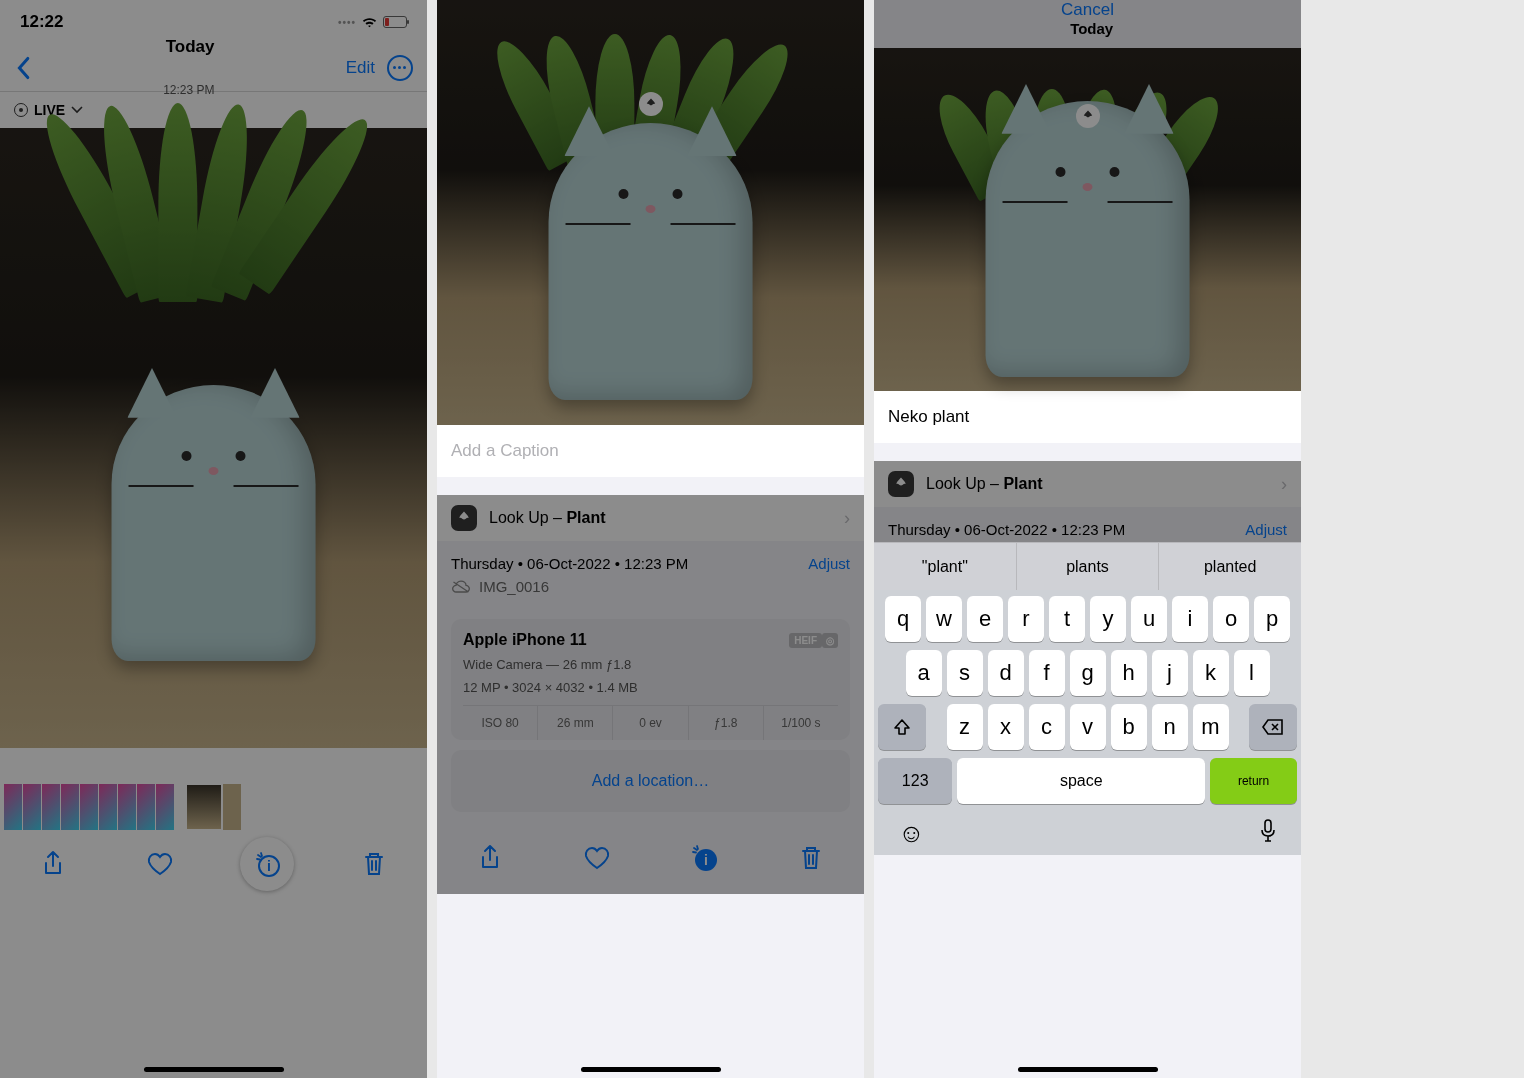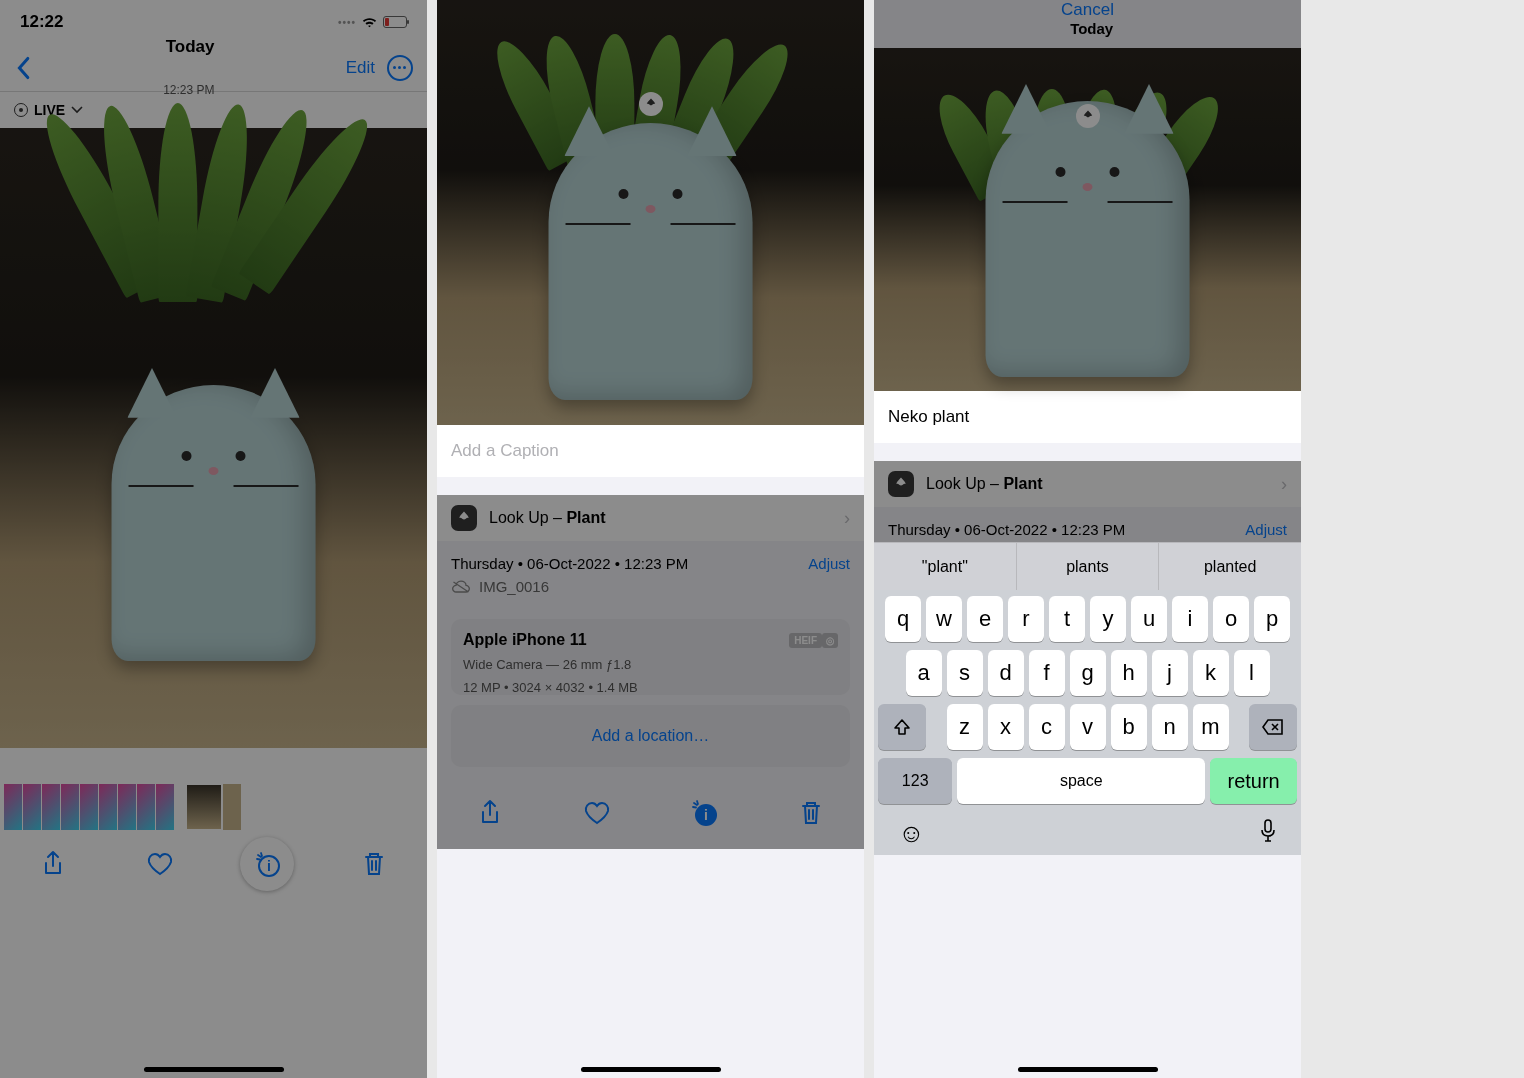--- a/index.html
+++ b/index.html
@@ -67,21 +67,21 @@
   .navbar2{height:48px;display:flex;align-items:center;justify-content:space-between;padding:0 14px;}
   .done-btn{background:#fff;color:#0a7aff;font-weight:600;padding:4px 10px;border-radius:6px;font-size:16px;}
   .sugg-row{display:flex;height:48px;border-top:.5px solid #b8b8bc;background:#d0d1d6;}
   .sugg{flex:1;display:flex;align-items:center;justify-content:center;font-size:16px;border-left:.5px solid #b8b8bc;}
   .sugg:first-child{border-left:none;}
   .kb{background:#ced1d6;padding:6px 4px 4px;}
   .kb-row{display:flex;gap:5px;margin-bottom:8px;justify-content:center;}
   .key{background:#fff;height:46px;border-radius:6px;display:flex;align-items:center;justify-content:center;font-size:22px;box-shadow:0 1px 0 rgba(0,0,0,.3);flex:1;max-width:36px;}
   .key.fn{background:#aeb2bb;max-width:48px;}
   .key.space{max-width:none;flex:4;font-size:16px;}
-  .key.ret{max-width:none;flex:1.4;font-size:20px;background:#86efac;}
+  .key.ret{max-width:none;flex:1.4;font-size:12px;background:#84cc16;}
   .key.num{max-width:none;flex:1.2;font-size:16px;background:#aeb2bb;}
   .kb-bottom{display:flex;justify-content:space-between;padding:6px 20px 2px;}
   .homebar{position:absolute;left:50%;transform:translateX(-50%);bottom:6px;width:140px;height:5px;background:#000;border-radius:3px;}
   .white-bg{background:#fff;}
   svg{display:block;}
   .chev{color:#c0c0c4;font-size:18px;margin-left:auto;}
 </style>
 </head>
 <body>
 
@@ -248,20 +248,27 @@
     <div class="exif-card">
       <div class="exif-top">
         <span>Apple iPhone 11</span>
         <div class="badges">
           <span class="badge">HEIF</span>
           <span class="badge" style="width:16px;display:flex;align-items:center;justify-content:center;">◎</span>
         </div>
       </div>
       <div class="exif-line">Wide Camera — 26 mm ƒ1.8</div>
       <div class="exif-line">12 MP • 3024 × 4032 • 1.4 MB</div>
+      <div class="exif-grid">
+        <div class="exif-cell">ISO 80</div>
+        <div class="exif-cell">26 mm</div>
+        <div class="exif-cell">0 ev</div>
+        <div class="exif-cell">ƒ1.8</div>
+        <div class="exif-cell">1/100 s</div>
+      </div>
     </div>
     <div class="location-card">
       <span>Add a location…</span>
     </div>
     <div class="toolbar" style="height:72px;">
       <div class="tb-icon">
           <svg width="24" height="28" viewBox="0 0 24 28">
             <path d="M12 2v14M7 7l5-5 5 5M5 13v10h14V13" stroke="#0a7aff" stroke-width="2" fill="none" stroke-linecap="round" stroke-linejoin="round"></path>
           </svg>
         </div>

